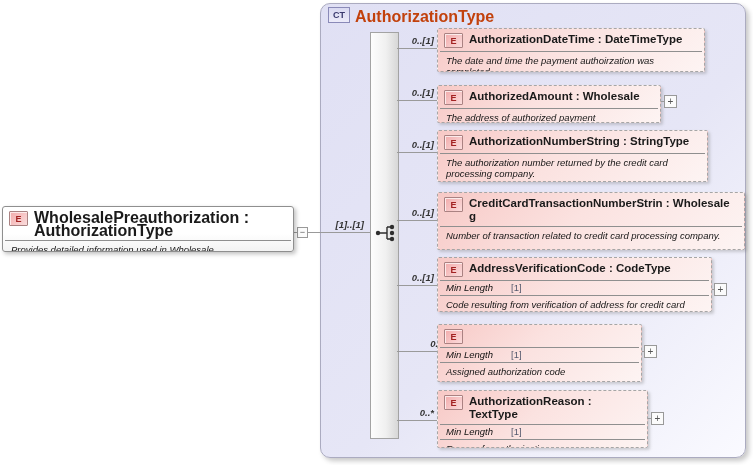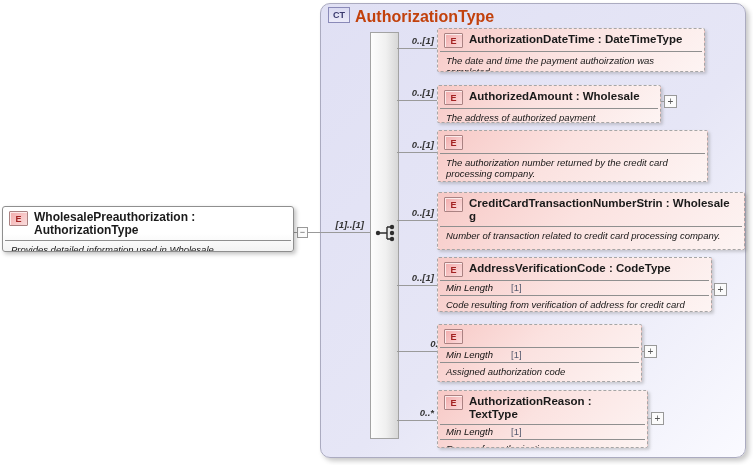--- a/index.html
+++ b/index.html
@@ -71,21 +71,21 @@
   .e4{left:437px;top:257px;width:275px;height:55px;}
   .e5{left:437px;top:324px;width:205px;height:58px;}
   .e6{left:437px;top:390px;width:211px;height:58px;}
   
   .root-el{
     position:absolute;left:2px;top:206px;width:292px;height:46px;box-sizing:border-box;
     border:1px solid #8f8f8f;border-radius:3px;
     background:linear-gradient(180deg,#ffffff 60%,#f3f3f3 100%);
     box-shadow:2px 2px 4px rgba(0,0,0,.25);overflow:hidden;
   }
-  .root-el .el-t{font-size:12px;}
+  .root-el .el-t{font-size:16px;}
 </style>
 </head>
 <body>
 
 <div id="canvas">
 
   <div class="panel"></div>
   <div class="ct-badge">CT</div>
   <div class="panel-title">AuthorizationType</div>
 
@@ -138,20 +138,23 @@
     </div>
     <div class="sep"></div>
     <div class="annot">The address of authorized payment</div>
   </div>
   <div class="cline" style="left:661px;top:101px;width:5px;"></div>
   <div class="pm" style="left:664px;top:95px;width:13px;height:13px;">+</div>
 
   <div class="el e2">
     <div class="el-h">
       <span class="eicon">E</span>
+      <div class="el-t">
+          <span>AuthorizationNumberString : StringType</span>
+        </div>
     </div>
     <div class="sep"></div>
     <div class="annot">The authorization number returned by the credit card processing company.</div>
   </div>
 
   <div class="el e3">
     <div class="el-h">
       <span class="eicon">E</span>
       <div class="el-t">
         <span>CreditCardTransactionNumberStrin : Wholesale</span>

